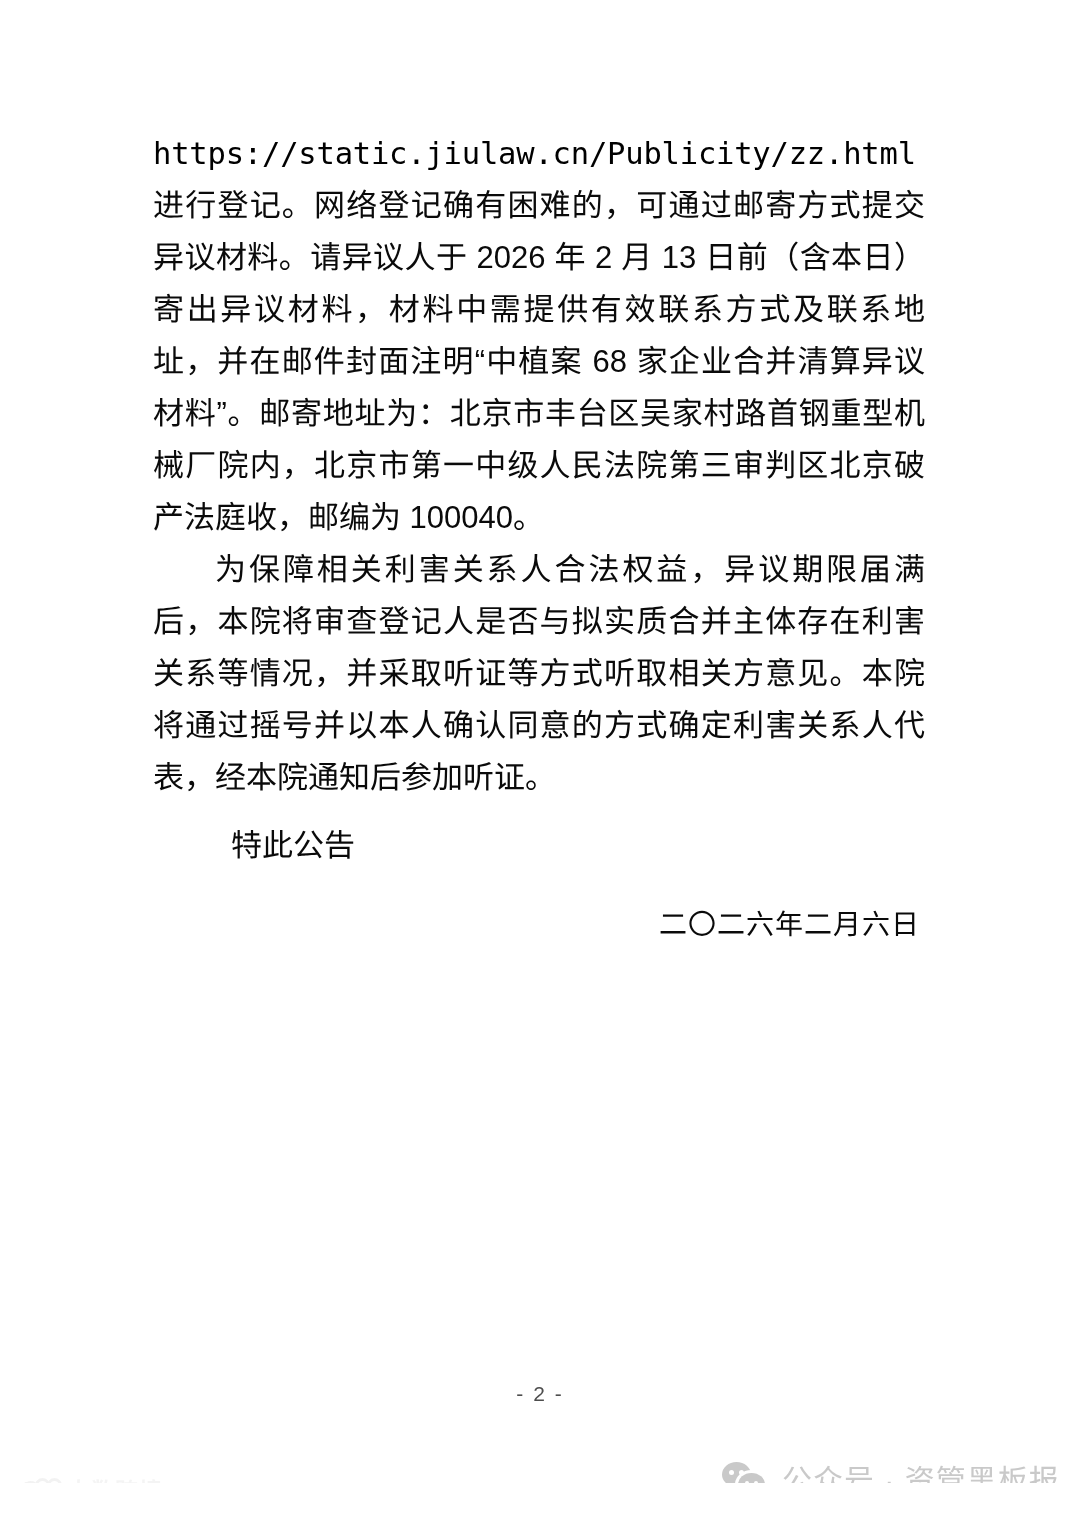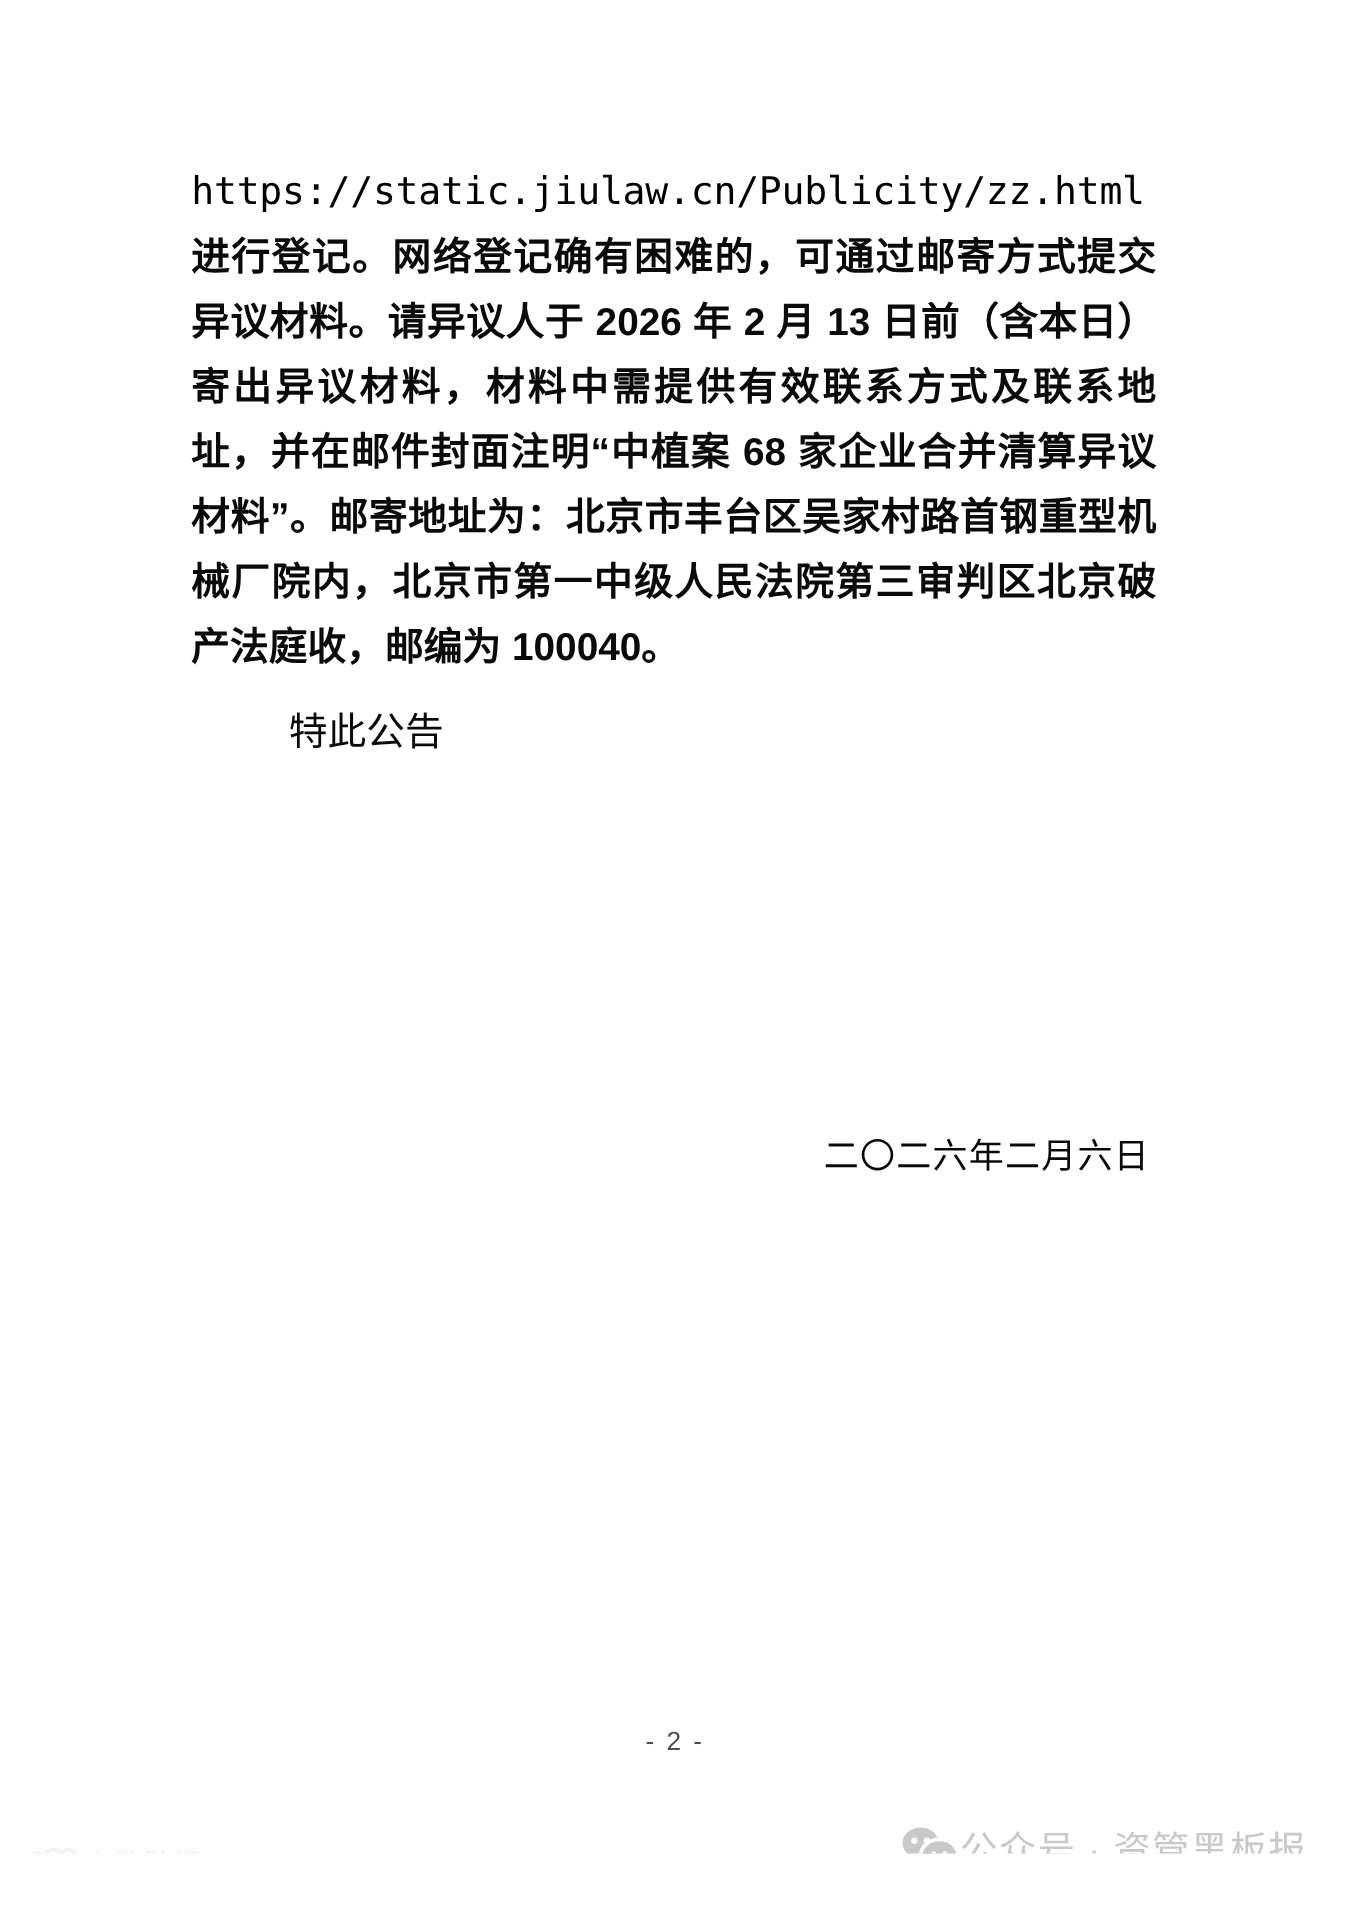--- a/index.html
+++ b/index.html
@@ -38,21 +38,21 @@
   }
 
   .para {
     font-size: 31px;
     color: #0a0a0a;
     line-height: 52px;
     text-align: justify;
     text-justify: inter-character;
     text-align-last: left;
     margin: 0;
-    font-weight: 700;
+    font-weight: 400;
   }
   .para.indent {
     text-indent: 2em;
   }
   
   .para.cont {
     text-indent: 0;
   }
 
   .notice-line {
@@ -146,20 +146,21 @@
     white-space: nowrap;
   }
 
   
   .wm-right {
     position: absolute;
     left: 722px;
     top: 1462px;
     display: flex;
     align-items: flex-end;
+    gap: 14px;
   }
   .wechat-icon {
     position: relative;
     width: 46px;
     height: 38px;
     flex: 0 0 auto;
   }
   .wechat-icon .bubble-back,
   .wechat-icon .bubble-front {
     position: absolute;
@@ -225,20 +226,21 @@
 <body>
 
 <div class="page">
 
   <div class="doc-body">
 
     <div class="url-line">https://static.jiulaw.cn/Publicity/zz.html</div>
 
     <p class="para cont">进行登记。网络登记确有困难的，可通过邮寄方式提交异议材料。请异议人于 2026 年 2 月 13 日前（含本日）寄出异议材料，材料中需提供有效联系方式及联系地址，并在邮件封面注明“中植案 68 家企业合并清算异议材料”。邮寄地址为：北京市丰台区吴家村路首钢重型机械厂院内，北京市第一中级人民法院第三审判区北京破产法庭收，邮编为 100040。</p>
 
+    <p class="para indent">为保障相关利害关系人合法权益，异议期限届满后，本院将审查登记人是否与拟实质合并主体存在利害关系等情况，并采取听证等方式听取相关方意见。本院将通过摇号并以本人确认同意的方式确定利害关系人代表，经本院通知后参加听证。</p>
 
     <p class="notice-line">特此公告</p>
 
   </div>
 
   <div class="date-line">二〇二六年二月六日</div>
 
 
   <div class="page-number">- 2 -</div>
 

